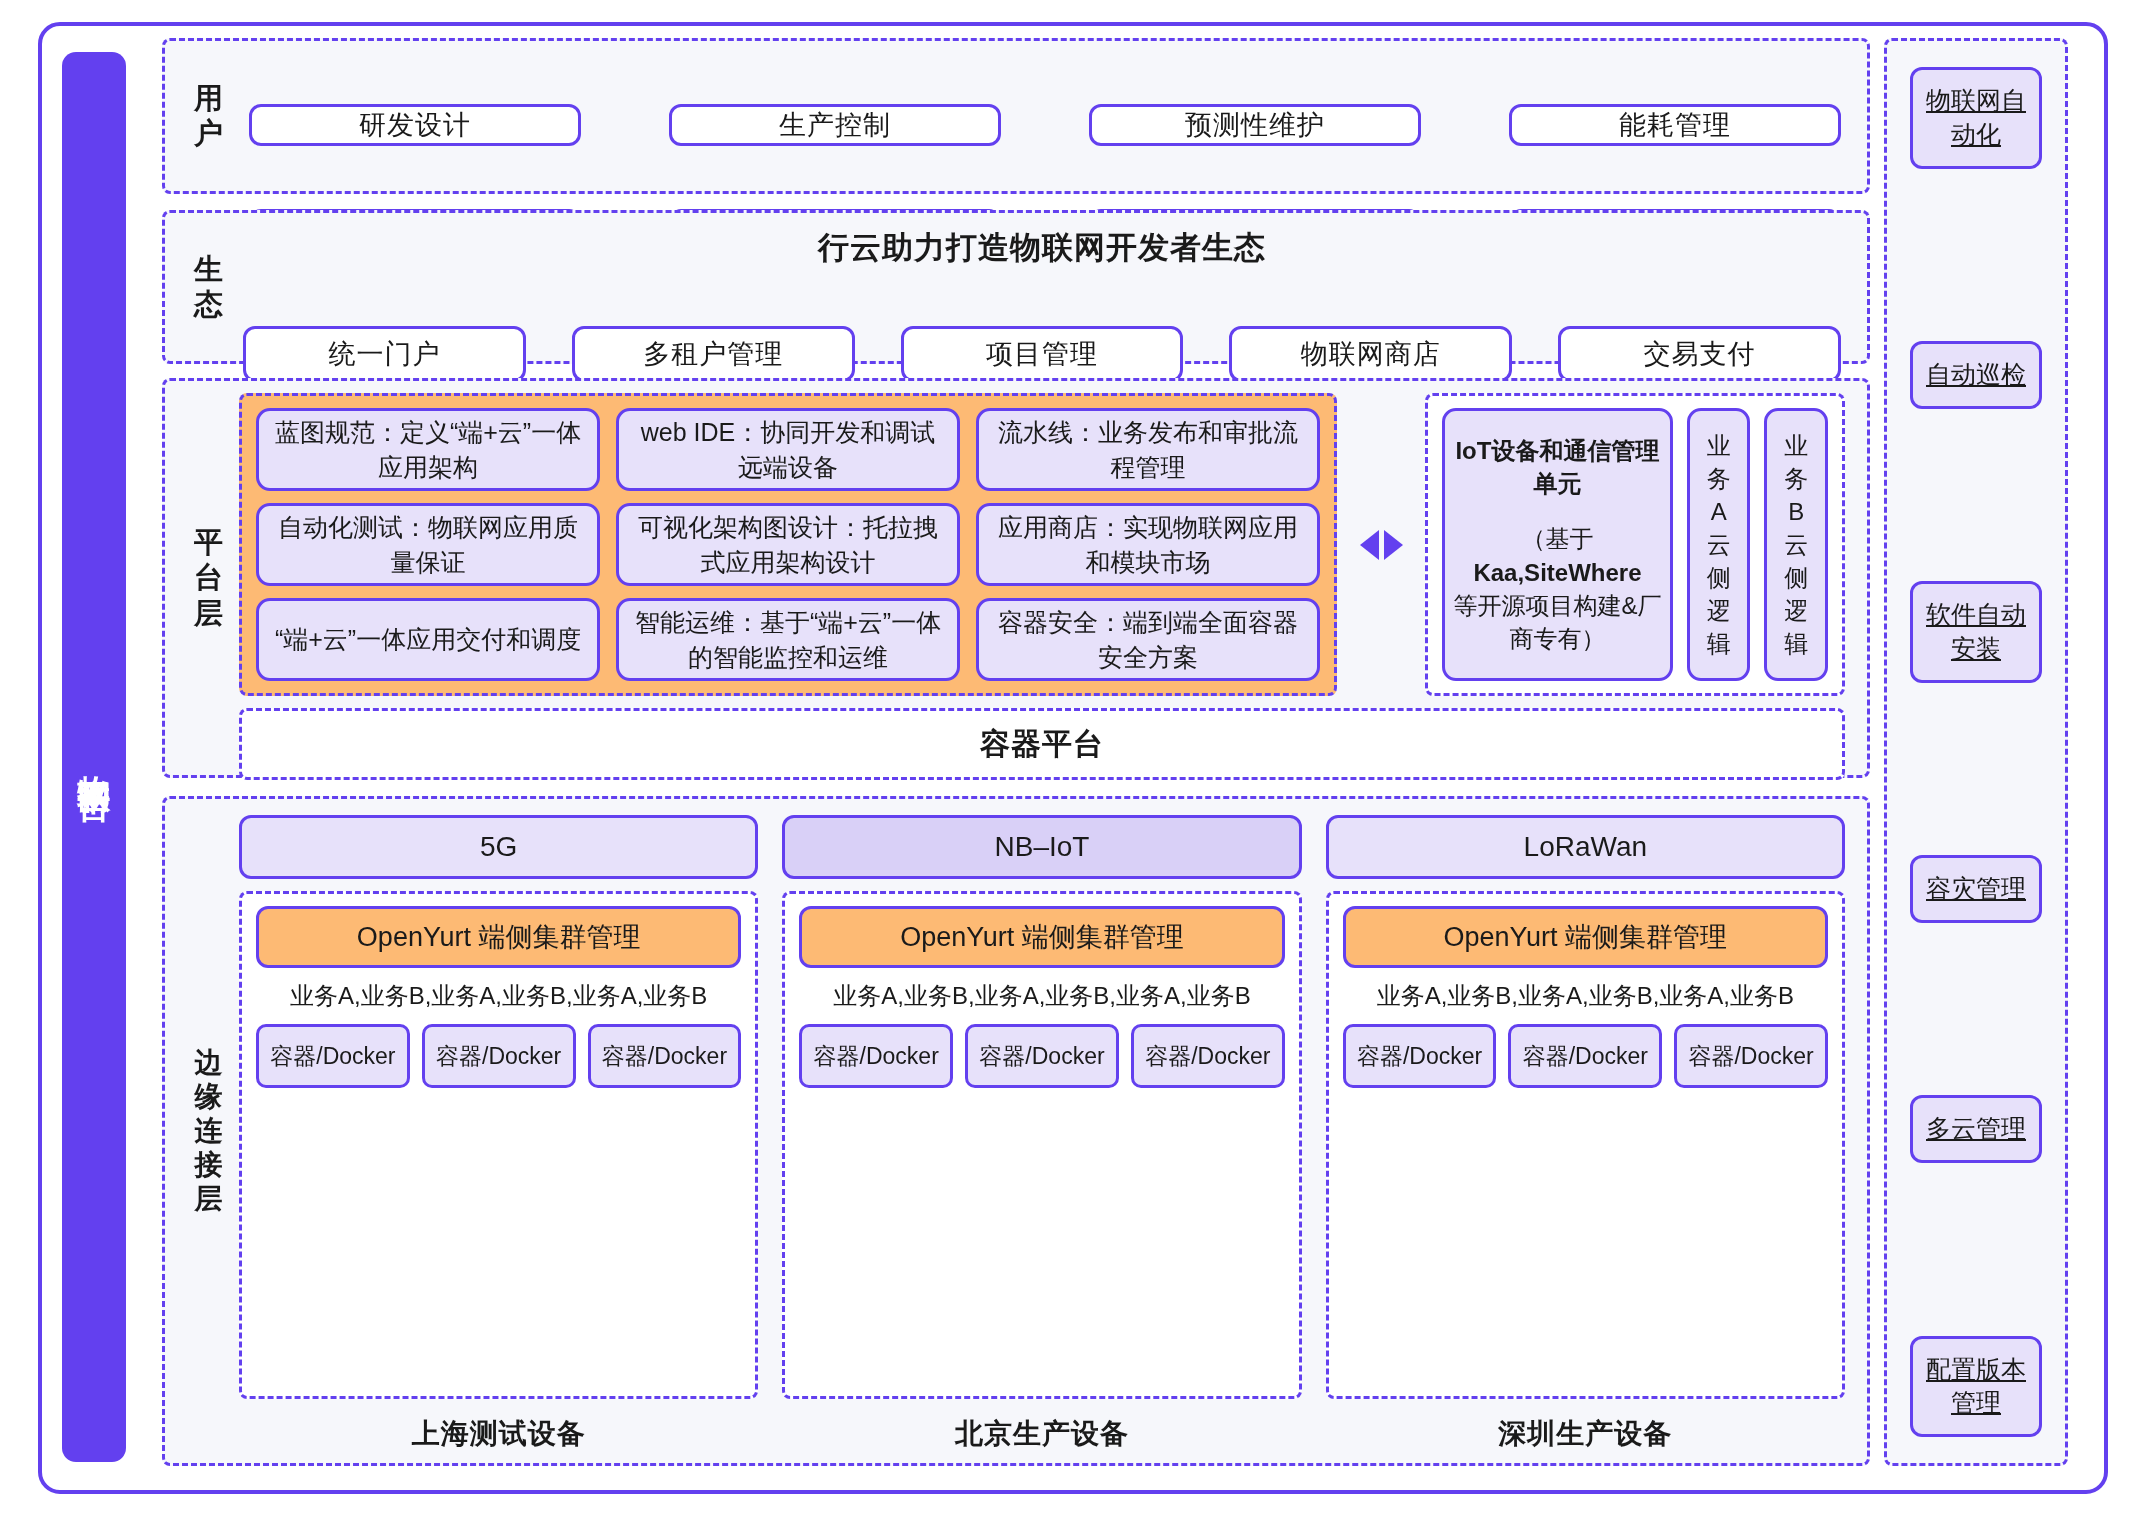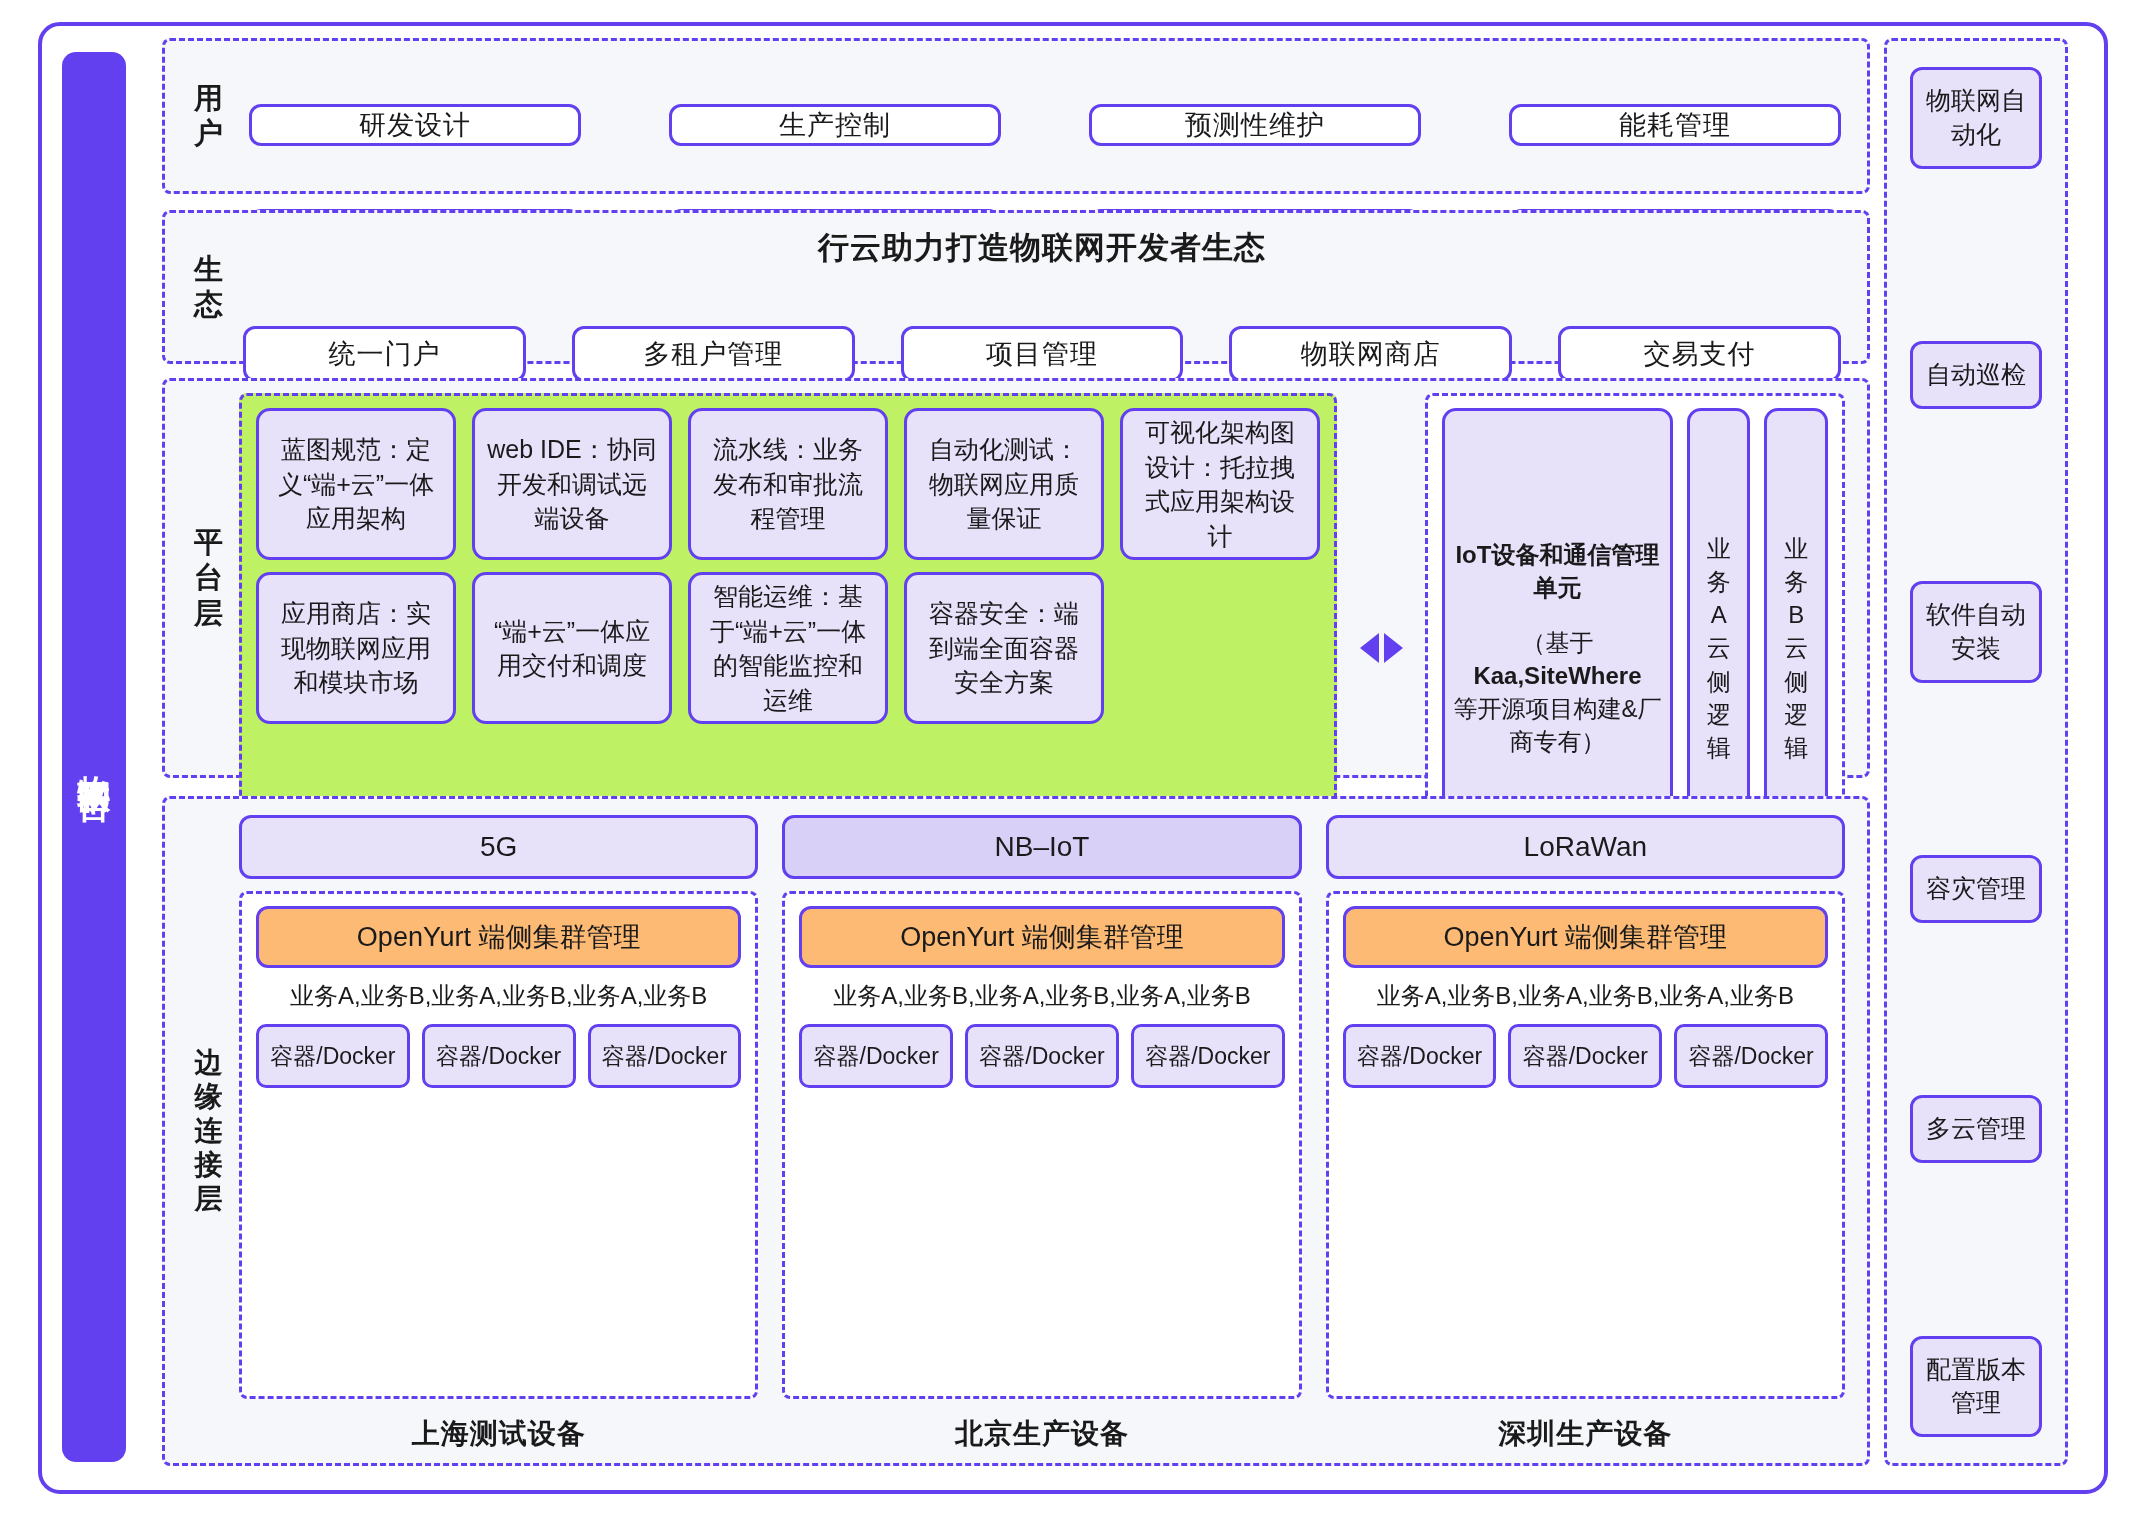--- a/index.html
+++ b/index.html
@@ -156,24 +156,24 @@
   .plat-top {
     flex: 1;
     display: flex;
     gap: 18px;
     align-items: stretch;
   }
   .plat-left-box {
     flex: 1 1 auto;
     border: 3px dashed #6340ef;
     border-radius: 8px;
-    background: #bef264;
+    background: #fdba74;
     padding: 12px 14px;
     display: grid;
-    grid-template-columns: repeat(5, 1fr);
+    grid-template-columns: repeat(3, 1fr);
     grid-template-rows: repeat(3, 1fr);
     gap: 12px 16px;
   }
   .card-lav {
     background: #e7e1fa;
     border: 3px solid #6340ef;
     border-radius: 14px;
     display: flex;
     align-items: center;
     justify-content: center;
@@ -355,20 +355,21 @@
     border-radius: 12px;
     display: flex;
     align-items: center;
     justify-content: center;
     text-align: center;
     font-size: 25px;
     line-height: 1.35;
     color: #1a1a1a;
     padding: 14px 6px;
     min-height: 62px;
+    text-decoration: underline;
   }
 </style>
 </head>
 <body>
 
 <div id="root">
 
   <div class="outer-frame"></div>
 
   <div class="left-bar">

